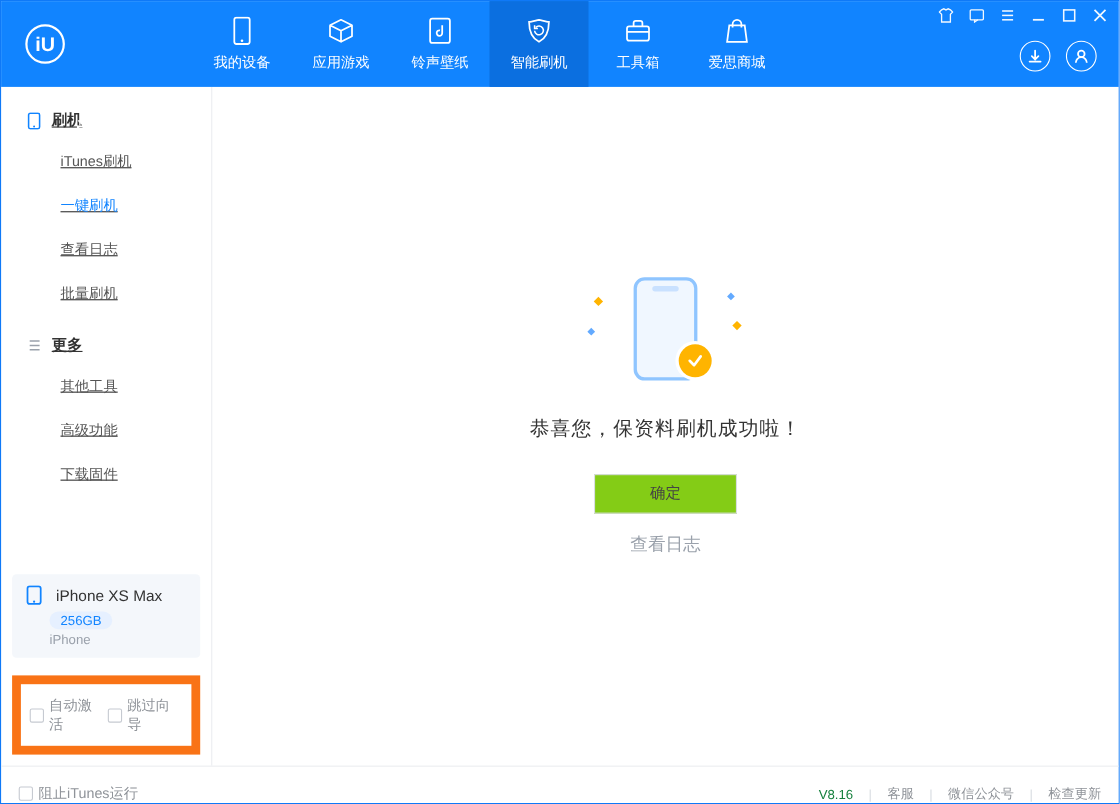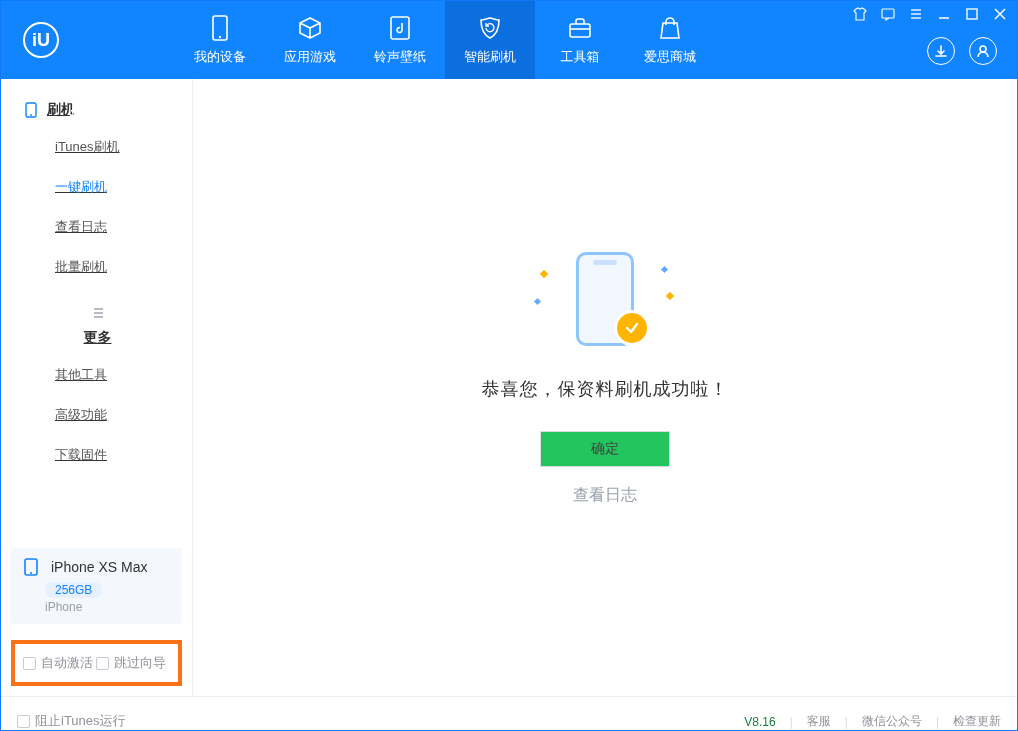--- a/index.html
+++ b/index.html
@@ -27,35 +27,35 @@
   .sidecontent{ flex:1; overflow:auto; padding-top:10px;text-decoration:underline; }
   .sec-head { display:flex; align-items:center; gap:8px; padding: 12px 20px 8px 22px; font-size:14px; color:#333; font-weight:600; }
   .sec-head .hicon { width:16px; height:16px; display:flex; align-items:center; justify-content:center; }
   .side-item { padding: 11px 20px 11px 54px; font-size:13px; color:#555; cursor:pointer; }
   .side-item.active { color:#1184ff; }
   .device-box { margin: 8px 10px; border-radius:4px; background:#f4f7fb; padding:10px 12px; }
   .device-box.mode { display:flex; align-items:center; gap:10px; font-size:13px; color:#333; }
   .device-box .devname { font-size:14px; font-weight:400; color:#333; margin-left:4px;}
   .storage-pill { display:inline-block; background:#e6f0ff; color:#1184ff; border-radius:10px; padding:1px 10px; font-size:12px; margin:6px 0 2px 22px; }
   .devtype { font-size:12px; color:#9aa1ab; margin-left:22px; }
-  .opts { border:4px solid #f97316; margin: 8px 10px 10px 10px; padding:10px 8px; display:flex; gap:3px; align-items:center; }
+  .opts { border:8px solid #f97316; margin: 8px 10px 10px 10px; padding:10px 8px; display:flex; gap:3px; align-items:center; }
   .chk { display:flex; align-items:center; gap:5px; color:#8f9399; font-size:13px; cursor:pointer; }
   .chk .box { width:13px; height:13px; border:1px solid #c6cad1; border-radius:2px; background:#fff; }
   
   .main { flex:1; display:flex; flex-direction:column; align-items:center; justify-content:flex-start; position:relative; padding-top:170px; }
   .phone-ill { position:relative; width:140px; height:100px; display:flex; align-items:center; justify-content:center; }
   .phone { width:58px; height:94px; border:3px solid #8fc5ff; border-radius:10px; background:#f0f7ff; position:relative; }
   .phone:before { content:""; position:absolute; top:5px; left:50%; transform:translateX(-50%); width:24px; height:5px; background:#c9e1ff; border-radius:3px; }
   .badge { position:absolute; right:28px; bottom:6px; width:30px; height:30px; border-radius:50%; background:#ffb400; display:flex; align-items:center; justify-content:center; box-shadow:0 0 0 3px #fff; }
   .dot{ position:absolute; width:6px; height:6px; background:#ffb400; transform:rotate(45deg);}
   .d1{left:6px; top:22px;} .d2{left:0; top:50px; background:#63aaff; width:5px;height:5px;}
   .d3{right:8px; top:18px; background:#63aaff; width:5px;height:5px;}
   .d4{right:2px; top:44px;}
   .msg { margin-top:28px; font-size:18px; color:#333; letter-spacing:1px; }
-  .ok-btn { margin-top:30px; width:130px; height:36px; border:1px solid #d9dde2; background:#22c55e; font-size:14px; color:#444; cursor:pointer; }
+  .ok-btn { margin-top:30px; width:130px; height:36px; border:1px solid #d9dde2; background:#84cc16; font-size:14px; color:#444; cursor:pointer; }
   .loglink { margin-top:18px; font-size:16px; color:#9aa1ab; cursor:pointer; }
   
   .status { height:34px; border-top:1px solid #ebedf0; display:flex; align-items:flex-end; padding:0 16px; font-size:12px; color:#8f9399; }
   .status .right { margin-left:auto; display:flex; align-items:center; gap:14px; }
   .status .sep { color:#d9dde2; }
   .status a { color:#8f9399; cursor:pointer; }
   svg { display:block; }
 </style>
 </head>
 <body>
@@ -191,21 +191,21 @@
                 <circle cx="7" cy="13" r="0.9" fill="#1184ff"></circle>
               </svg>
             </span>
           <span>刷机</span>
         </div>
         <div class="side-item">iTunes刷机</div>
         <div class="side-item active">一键刷机</div>
         <div class="side-item">查看日志</div>
         <div class="side-item">批量刷机</div>
 
-        <div class="sec-head" style="margin-top:6px;flex-direction:column;">
+        <div class="sec-head" style="margin-top:6px;">
           <span class="hicon">
               <svg width="14" height="14" viewBox="0 0 14 14">
                 <line x1="3" y1="3" x2="12" y2="3" stroke="#9aa1ab" stroke-width="1.4"></line>
                 <line x1="3" y1="7" x2="12" y2="7" stroke="#9aa1ab" stroke-width="1.4"></line>
                 <line x1="3" y1="11" x2="12" y2="11" stroke="#9aa1ab" stroke-width="1.4"></line>
               </svg>
             </span>
           <span>更多</span>
         </div>
         <div class="side-item">其他工具</div>

